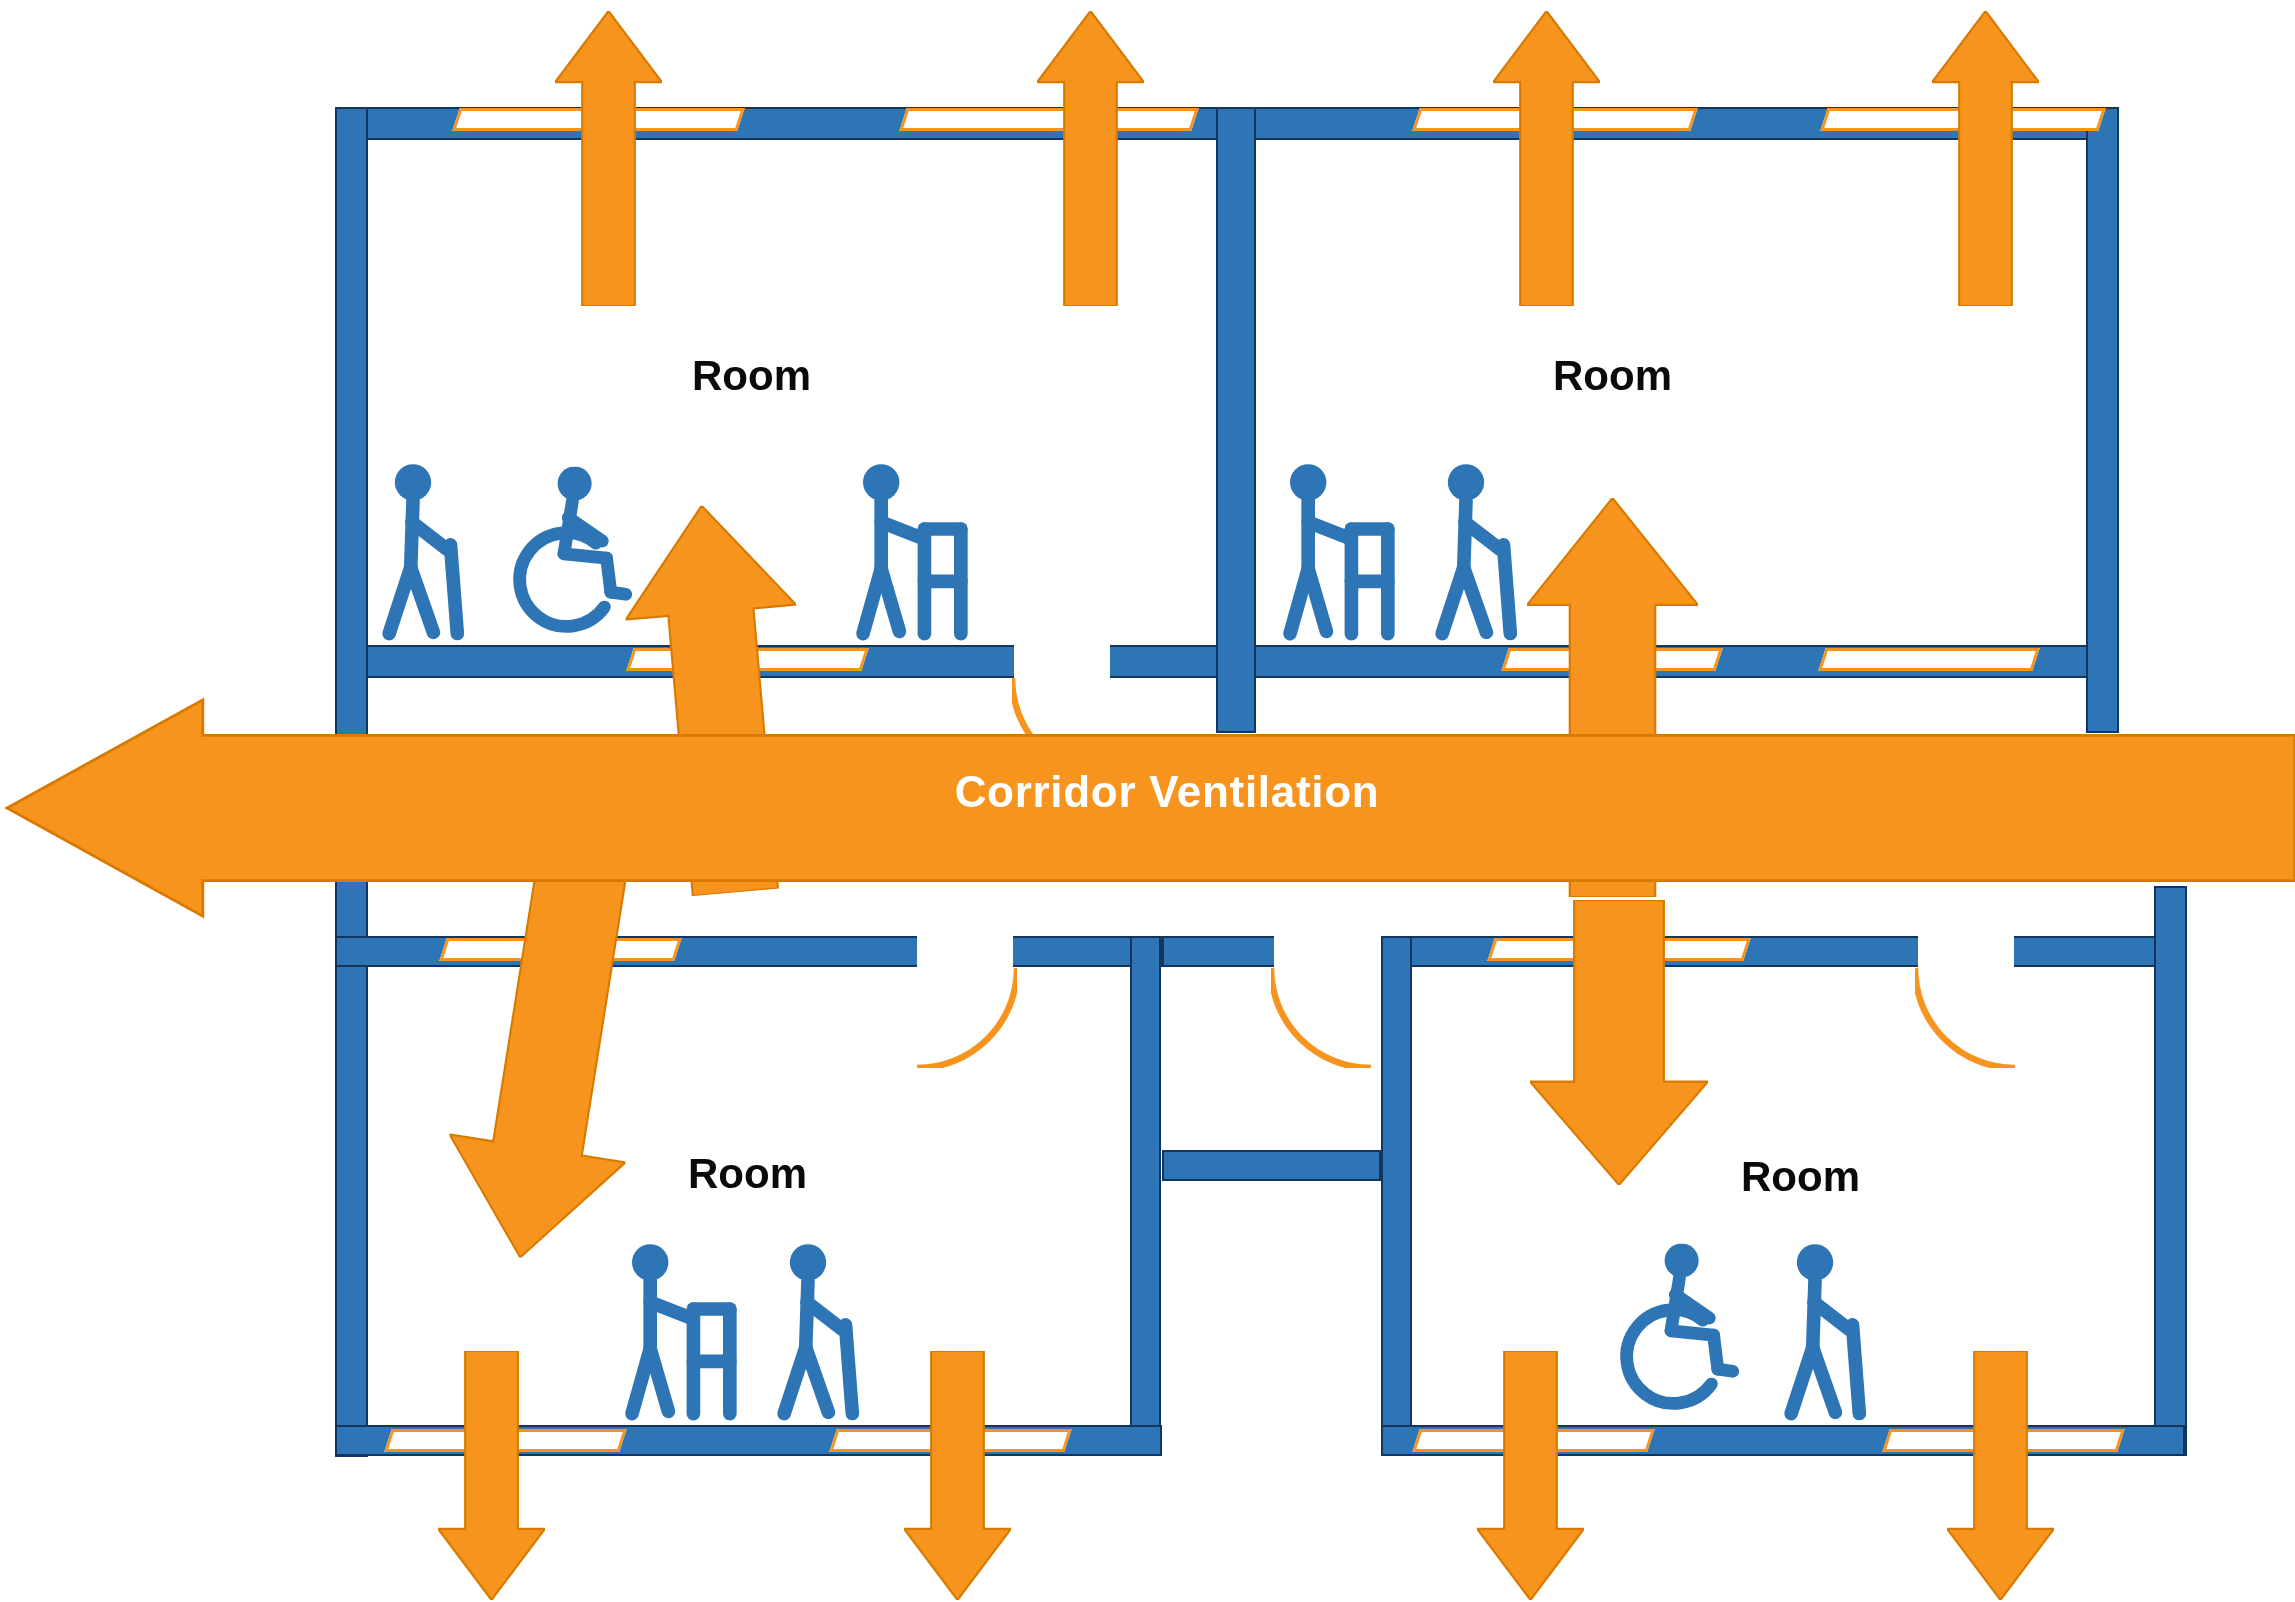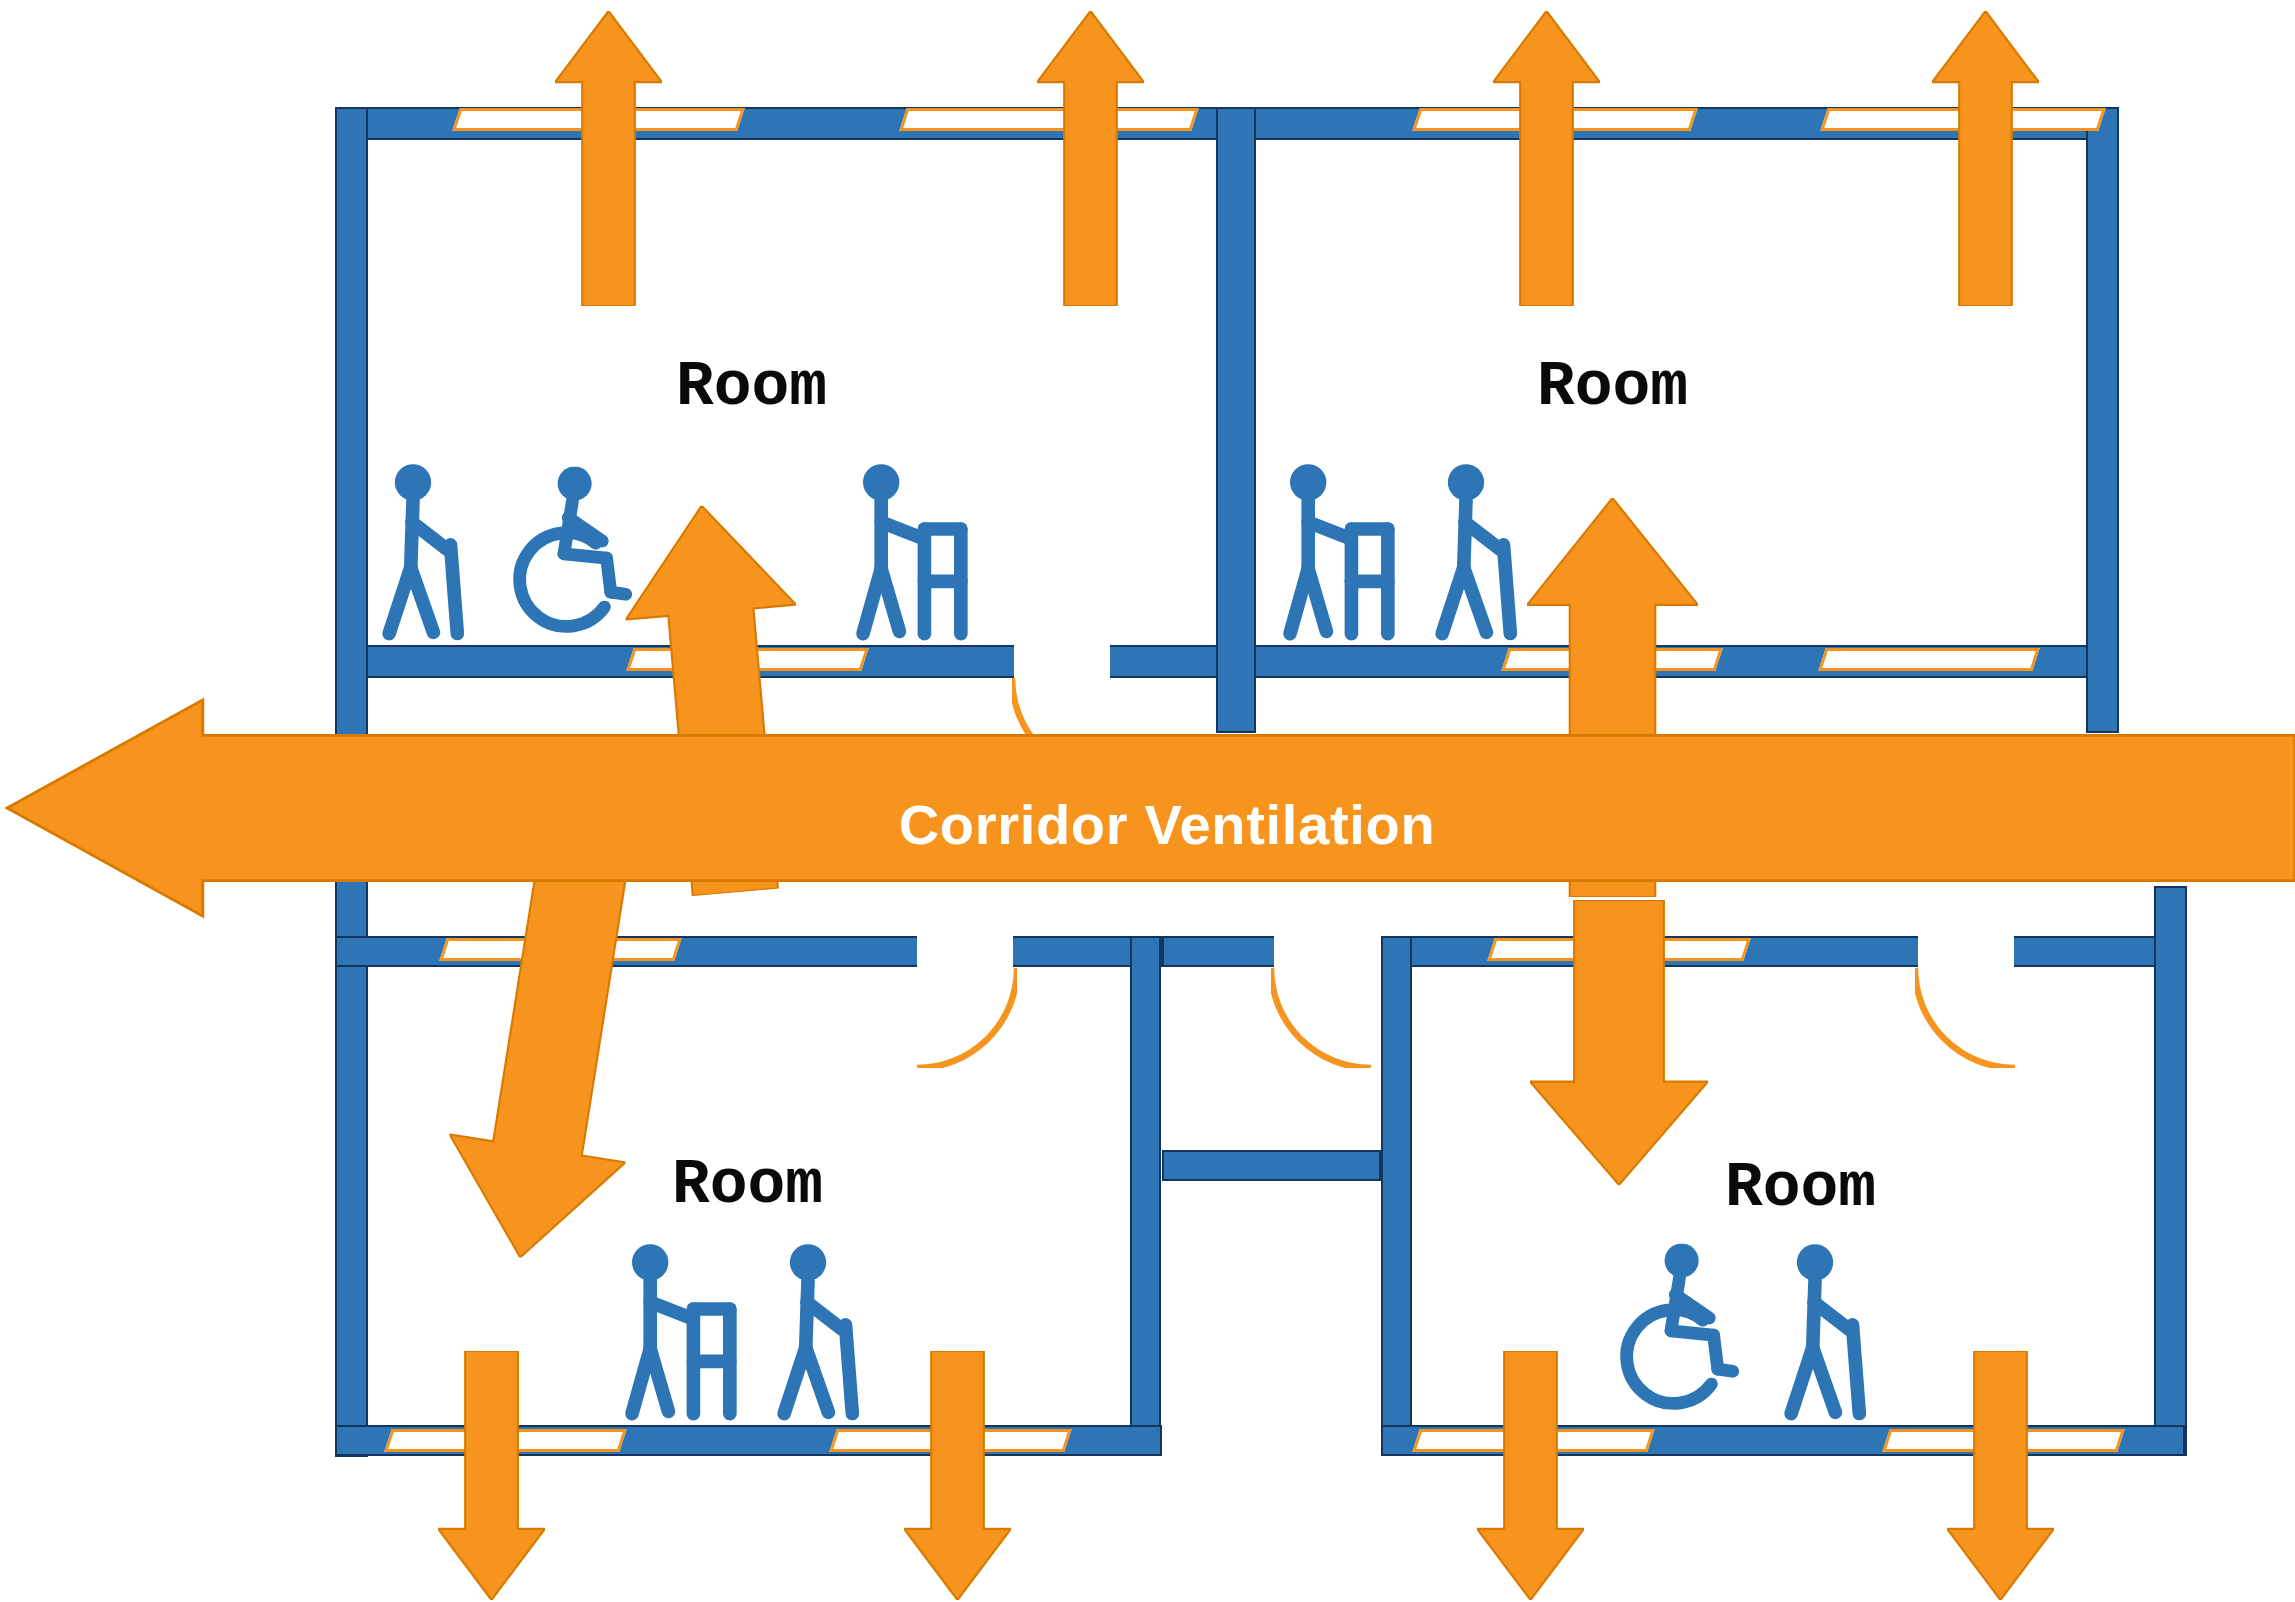--- a/index.html
+++ b/index.html
@@ -40,38 +40,37 @@
     z-index:3;
   }
   .corridor-arrow{
     position:absolute;
     left:0;top:694px;
     width:2295px;height:228px;
     z-index:4;
   }
   .corridor-label{
     position:absolute;
-    left:797px;top:792px;
+    left:797px;top:767px;
     width:740px;
     text-align:center;
-    font-size:56px;
+    font-size:44px;
     font-weight:bold;
     color:#ffffff;
     z-index:5;
     letter-spacing:0.7px;
   }
   .room-label{
     position:absolute;
     width:285px;
     text-align:center;
-    font-size:63px;
+    font-size:42px;
     font-weight:800;
     color:#0A0A0A;
     z-index:5;
-    font-family:Liberation Mono, monospace;
   }
   .person{
     position:absolute;
     z-index:4;
   }
   .hidden-defs{position:absolute;width:0;height:0;overflow:hidden;}
 </style>
 </head>
 <body>
 

